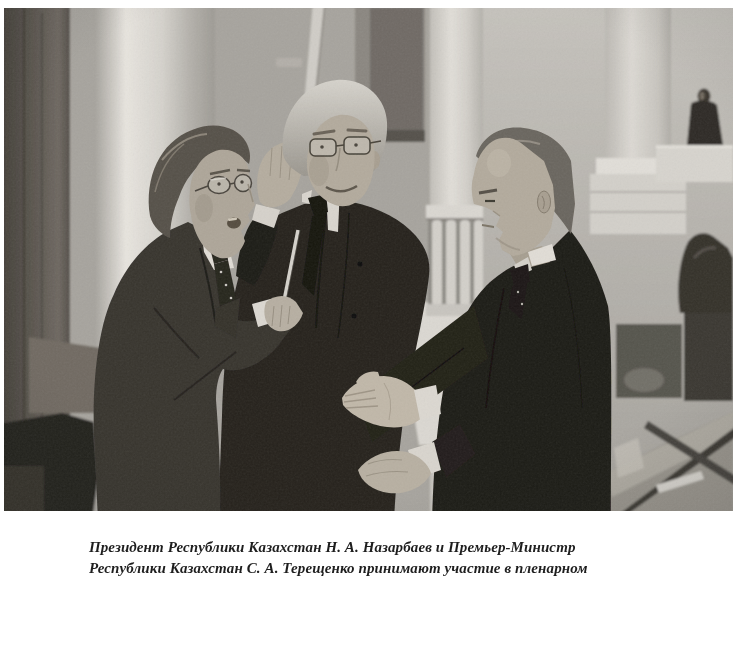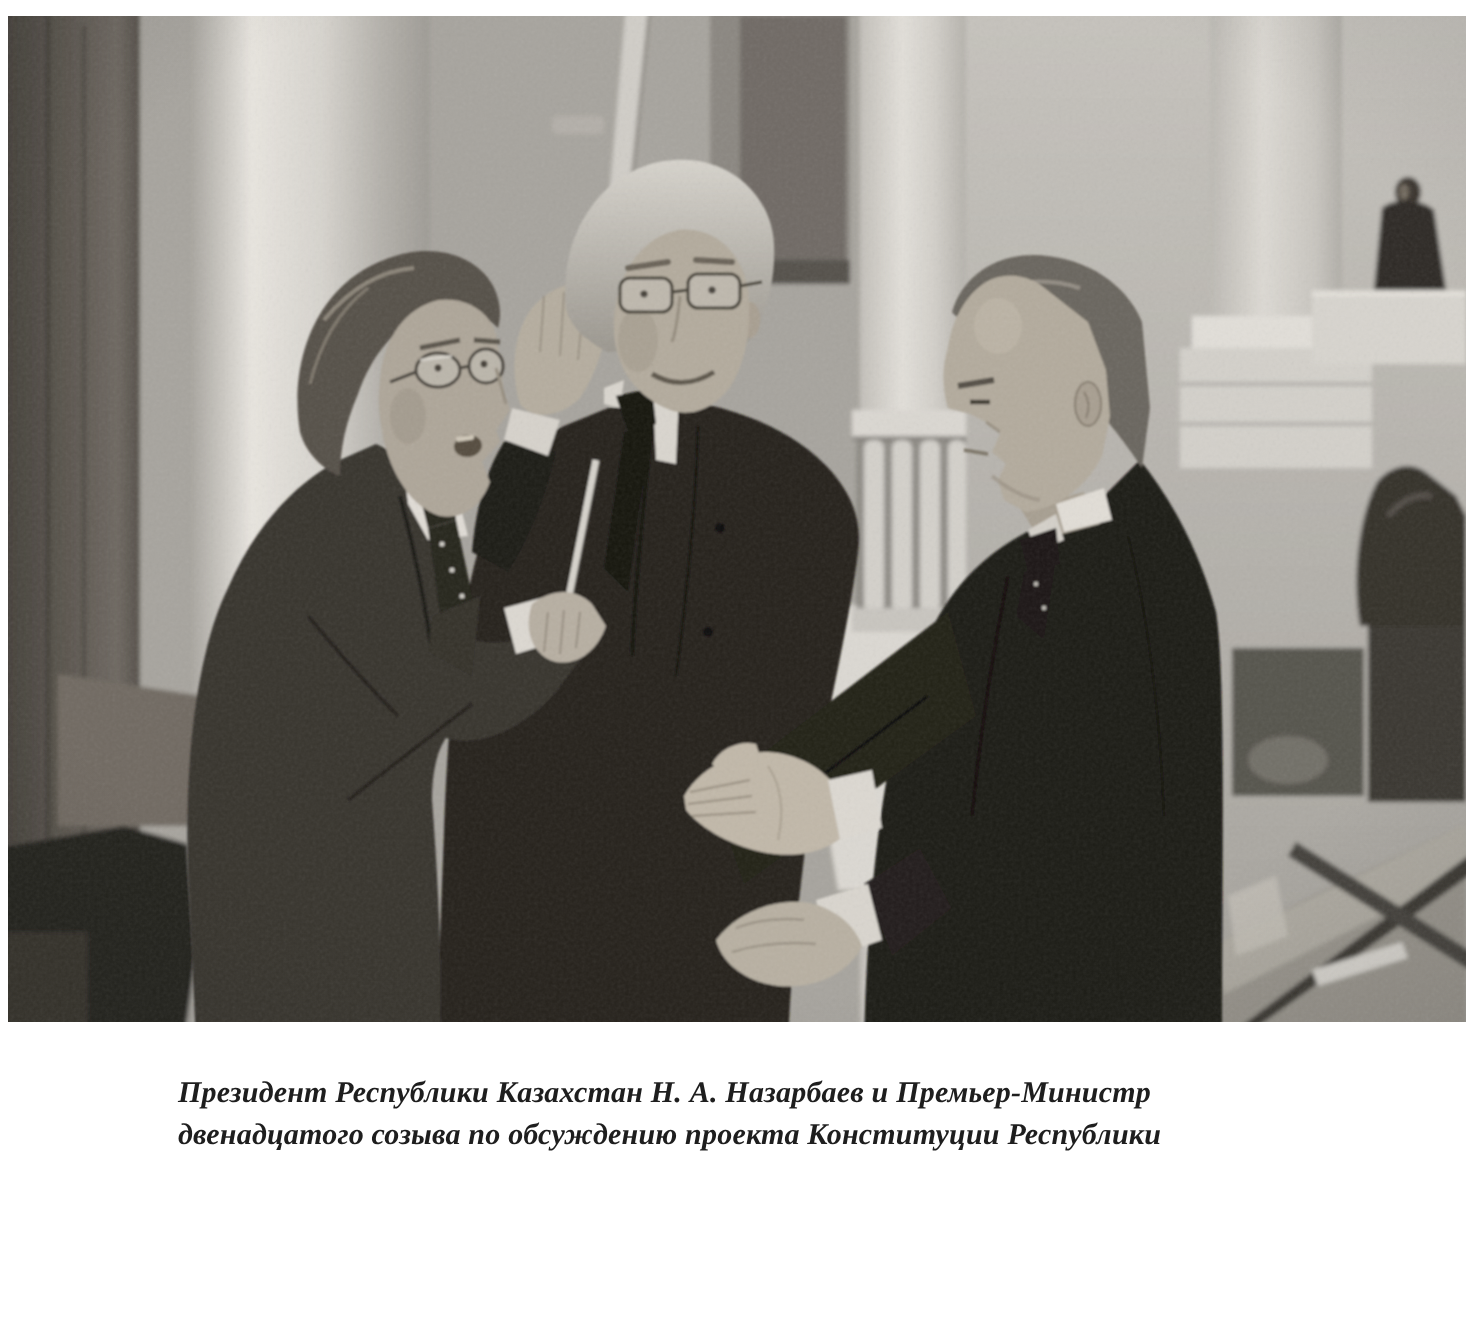--- a/index.html
+++ b/index.html
@@ -249,16 +249,16 @@
         </g>
       </g>
 
       <rect x="0" y="0" width="729" height="503" fill="url(#gvig)"></rect>
       <rect x="0" y="0" width="729" height="503" filter="url(#grain)" opacity="0.55"></rect>
     </svg>
   </figure>
 
   <figcaption class="caption">
     <div>Президент Республики Казахстан Н. А. Назарбаев и Премьер-Министр</div>
-    <div>двенадцатого созыва по обсуждению проекта Конституции Республики</div>
+    <div>Республики Казахстан С. А. Терещенко принимают участие в пленарном</div>
   </figcaption>
 
 </div>
 
 </body></html>

